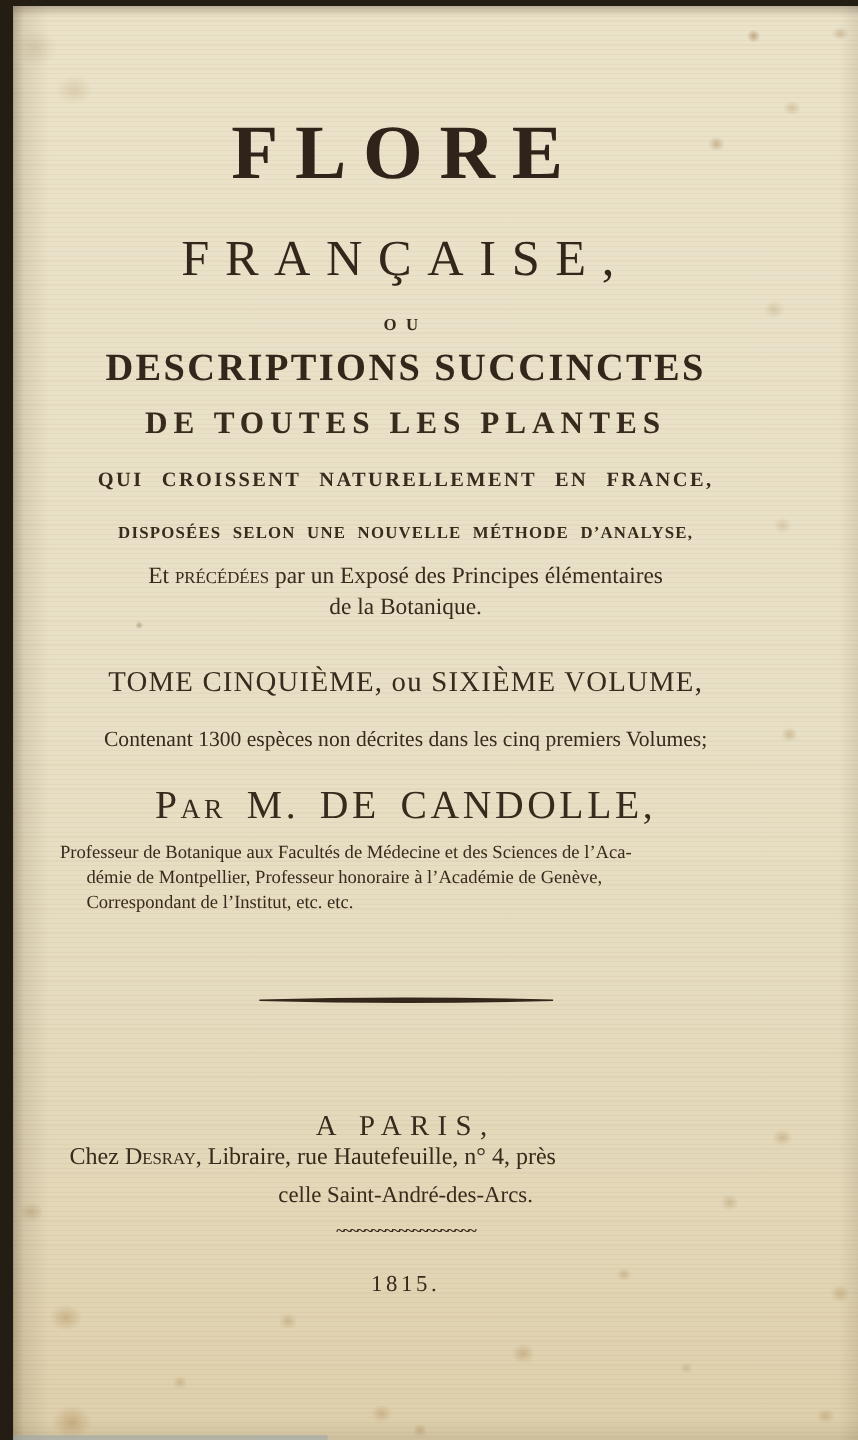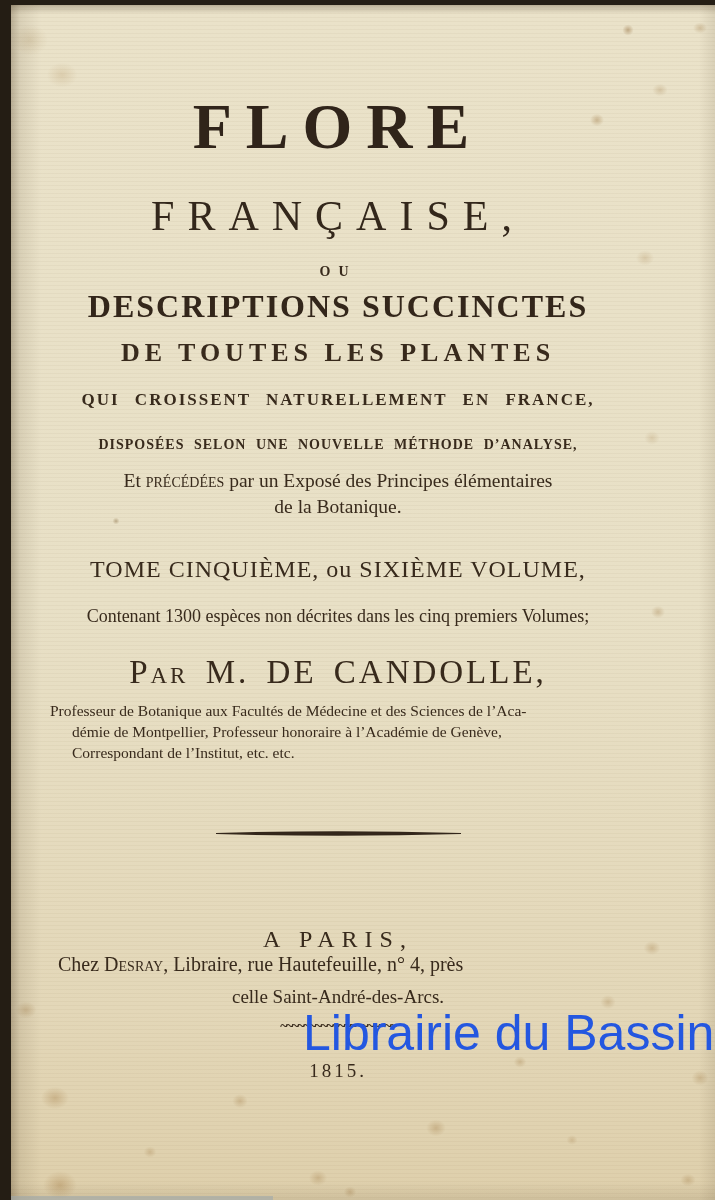--- a/index.html
+++ b/index.html
@@ -142,14 +142,13 @@
     <span class="sc">Desray</span><span>, Libraire, rue Hautefeuille, n° 4, près</span>
   </div>
   <div class="block t-celle">celle Saint-André-des-Arcs.</div>
   <div class="block t-squiggle">~~~~~~~~~~~~~~~~~~~~</div>
   <div class="block t-annee">1815.</div>
 
   <div class="foxing"></div>
   <div class="shading"></div>
   <div class="bottom-sliver"></div>
 
-  <div class="watermark" style="color: rgb(36, 87, 224);">Librairie du Bassin</div>
 </div>
 
 </body></html>

